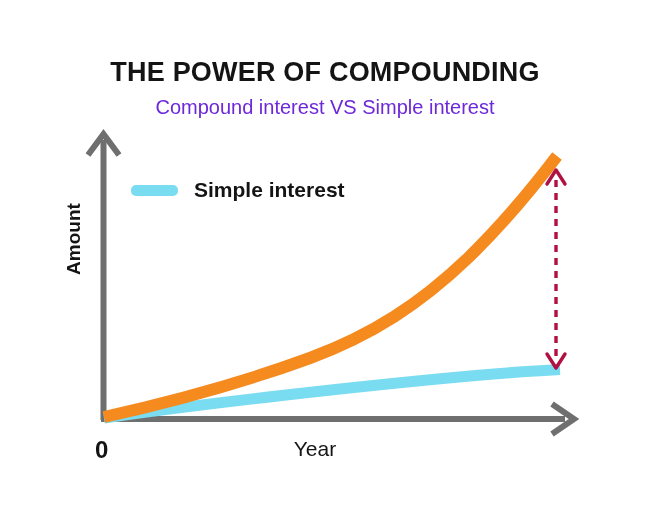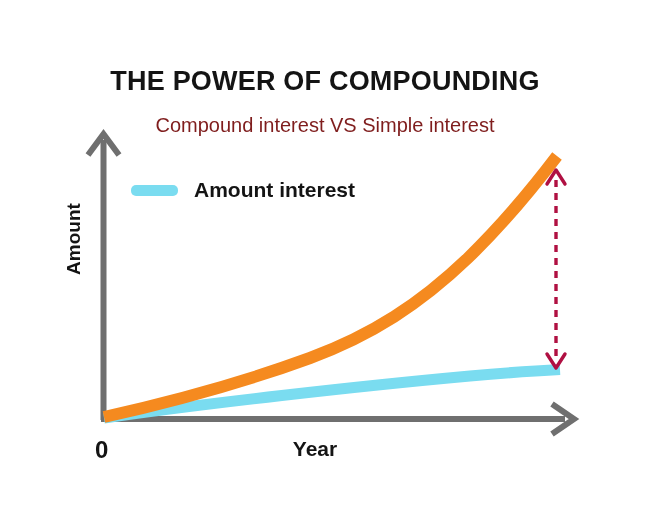--- a/index.html
+++ b/index.html
@@ -27,26 +27,26 @@
     top: 50px;
     width: 650px;
     text-align: center;
   }
   .chart-title {
     font-size: 27px;
     font-weight: bold;
     letter-spacing: 0.2px;
     color: #141414;
     line-height: 1.15;
-    margin: 16px;
+    margin: 7px;
   }
   .chart-subtitle {
     font-size: 20px;
     font-weight: normal;
-    color: #7f1d1d;
+    color: #6d28d9;
     line-height: 1.2;
     margin: 6px 0 0 0;
   }
   .plot-svg {
     position: absolute;
     left: 0;
     top: 0;
   }
   .legend {
     position: absolute;
@@ -91,21 +91,21 @@
     transform-origin: center center;
     margin-left: -35px;
   }
   .axis-label-x {
     position: absolute;
     left: 255px;
     top: 437px;
     width: 120px;
     text-align: center;
     font-size: 21px;
-    font-weight: bold;
+    font-weight: normal;
     color: #141414;
   }
   .axis-origin {
     position: absolute;
     left: 95px;
     top: 436px;
     font-size: 24px;
     font-weight: bold;
     color: #141414;
   }
@@ -139,21 +139,21 @@
     <g>
       <line x1="556" y1="180" x2="556" y2="357" stroke="#B01042" stroke-width="3.4" stroke-dasharray="7 6"></line>
       <polyline points="547,184 556,170 565,184" fill="none" stroke="#B01042" stroke-width="3.4" stroke-linecap="round" stroke-linejoin="round"></polyline>
       <polyline points="547,354 556,368 565,354" fill="none" stroke="#B01042" stroke-width="3.4" stroke-linecap="round" stroke-linejoin="round"></polyline>
     </g>
   </svg>
 
   <div class="legend">
     <div class="legend-row">
       <span class="legend-swatch simple" style="background:#7ADCF0"></span>
-      <span class="legend-label">Amount interest</span>
+      <span class="legend-label">Simple interest</span>
     </div>
   </div>
 
   <div class="axis-label-y">Amount</div>
   <div class="axis-label-x">Year</div>
   <div class="axis-origin">0</div>
 
 </div>
 
 </body></html>

